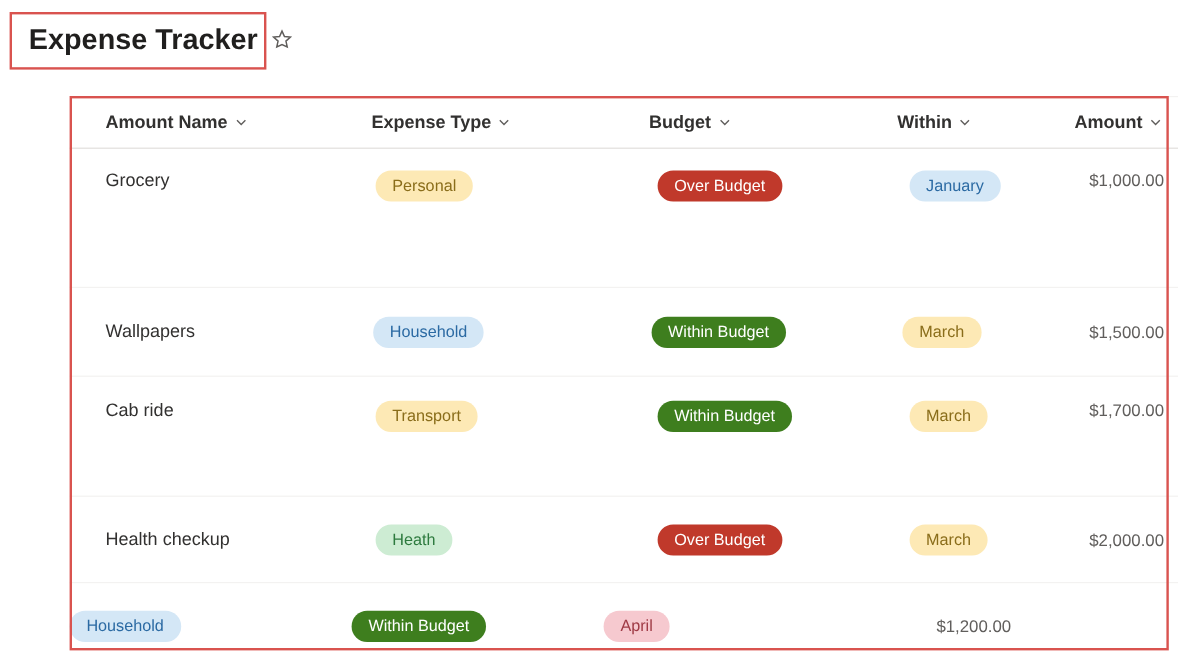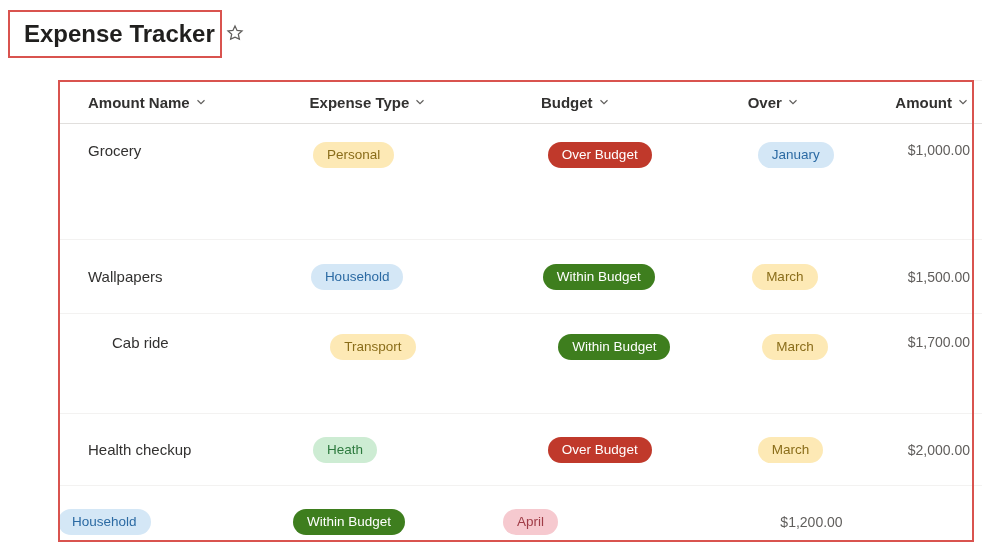--- a/index.html
+++ b/index.html
@@ -98,21 +98,21 @@
   .col-amount { flex: 1; text-align: left; padding-right: 12px; justify-content: flex-end; }
 
   .tbody { }
   .row {
     display: flex;
     align-items: center;
     border-bottom: 1px solid #f3f2f1;
   }
   .row.h-tall  { height: 116px; align-items: flex-start; padding-top: 18px; }
   .row.h-med   { height: 74px; gap: 21px;  }
-  .row.h-tall2 { height: 100px; align-items: flex-start; padding-top: 20px; padding-left: 24px; }
+  .row.h-tall2 { height: 100px; align-items: flex-start; padding-top: 20px; }
   .row.h-short { height: 72px;  }
   .row.h-last  { height: 72px; border-bottom: none; }
 
   .cell { font-size: 15px; color: #323130; }
   .cell-name   { width: 255px; padding-left: 30px; }
   .cell-type   { width: 235px; }
   .cell-budget { width: 210px; }
   .cell-month  { width: 150px; }
   .cell-amount { flex: 1; text-align: center; padding-right: 12px; color: #605e5c; font-size: 14px; }
 
@@ -170,21 +170,21 @@
       </div>
       <div class="th col-budget">
         <span>Budget</span>
         <span class="chev">
           <svg viewBox="0 0 24 24" fill="none" stroke="currentColor" stroke-width="2">
               <path d="M6 9l6 6 6-6"></path>
             </svg>
         </span>
       </div>
       <div class="th col-month">
-        <span>Over</span>
+        <span>Within</span>
         <span class="chev">
           <svg viewBox="0 0 24 24" fill="none" stroke="currentColor" stroke-width="2">
               <path d="M6 9l6 6 6-6"></path>
             </svg>
         </span>
       </div>
       <div class="th col-amount">
         <span>Amount</span>
         <span class="chev">
           <svg viewBox="0 0 24 24" fill="none" stroke="currentColor" stroke-width="2">

